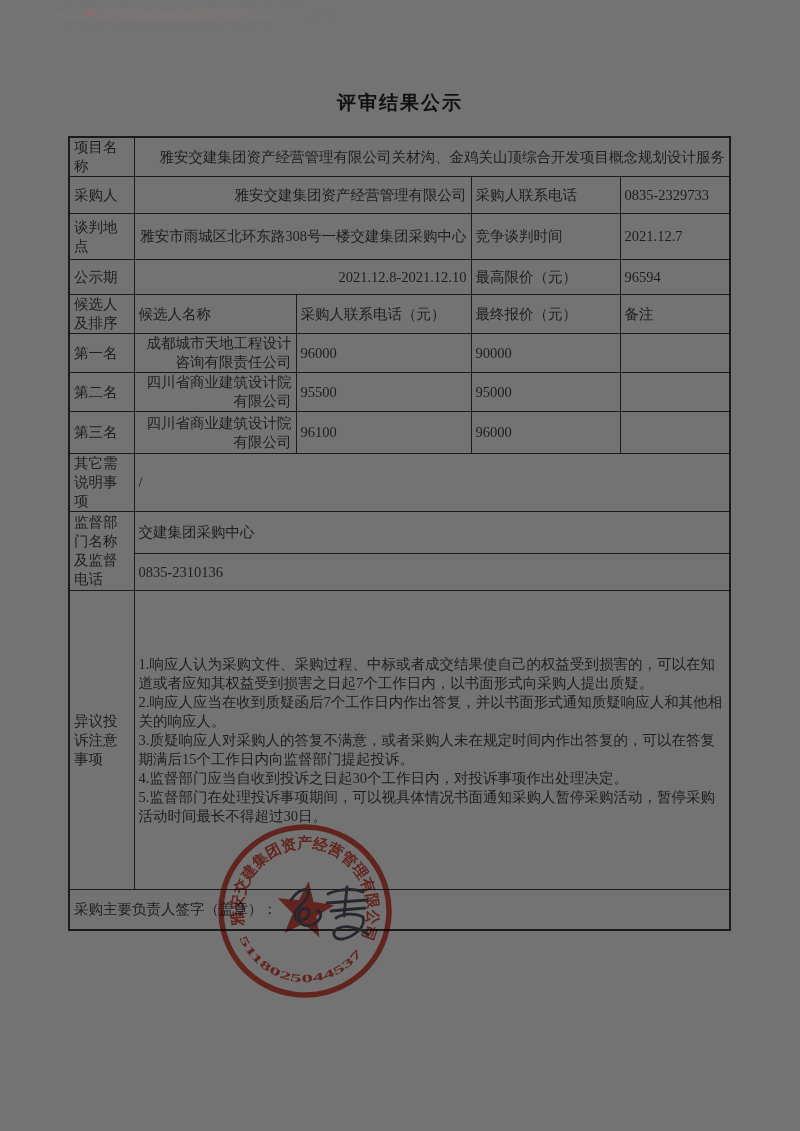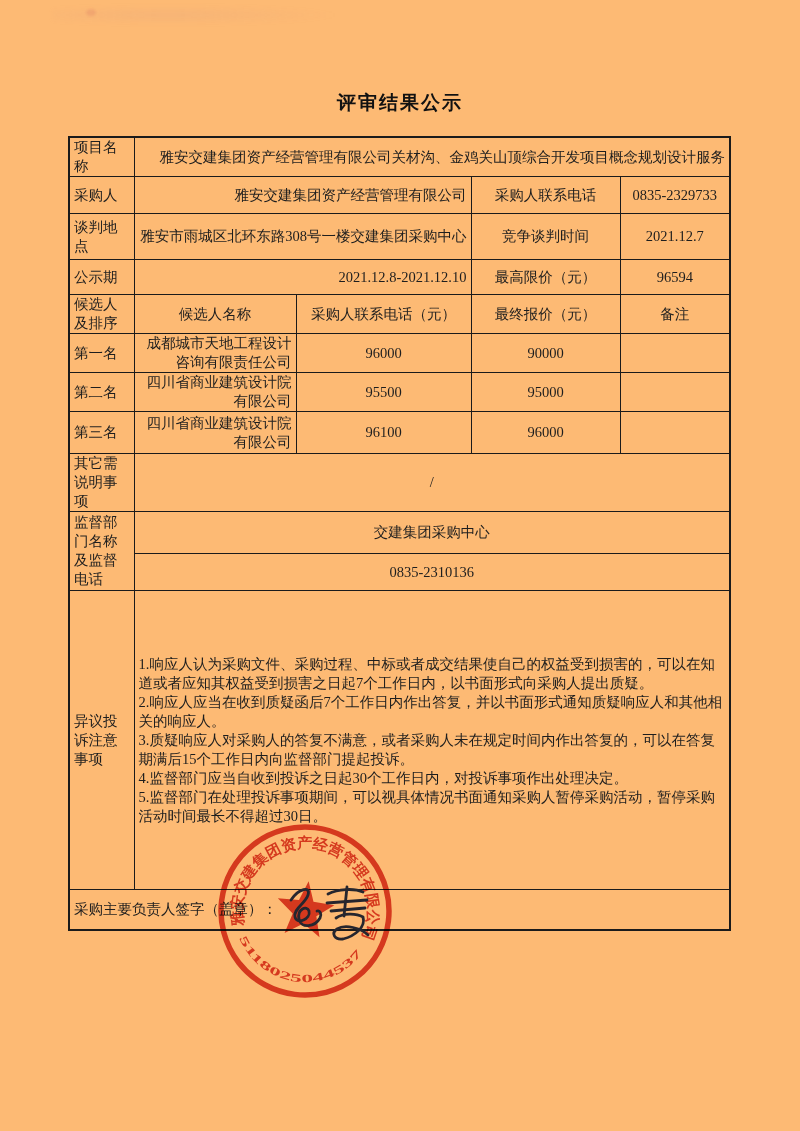--- a/index.html
+++ b/index.html
@@ -1,17 +1,17 @@
 <!DOCTYPE html>
 <html><head>
 <meta charset="utf-8">
 <style>
   html,body{margin:0;padding:0;background:#ffffff;}
   .page{
-    position:relative;width:800px;height:1131px;background:#fdba74;overflow:hidden;
+    position:relative;width:800px;height:1131px;background:#737373;overflow:hidden;
     font-family:"Liberation Serif","DejaVu Serif",serif;color:#1e1e1e;
   }
   .smudge{
     position:absolute;left:52px;top:5px;width:290px;height:20px;
     background:radial-gradient(ellipse at 40% 50%, rgba(200,140,140,.12), rgba(200,140,140,0) 70%);
     filter:blur(2px);
   }
   .speck{
     position:absolute;left:86px;top:9px;width:10px;height:7px;border-radius:50%;
     background:rgba(205,95,90,.18);filter:blur(1px);
@@ -25,21 +25,21 @@
     position:absolute;left:68px;top:136px;width:661px;
     border-collapse:collapse;table-layout:fixed;
     border:2px solid #1b1b1b;
     padding-left:23px;
   }
   table.doc-table td{
     border:1.6px solid #1b1b1b;vertical-align:middle;
     font-size:14.5px;line-height:19px;padding:0 4px;overflow:hidden;
   }
   td.lbl{font-size:14px;padding:0 2px 0 3px;letter-spacing:0;}
-  td.ctr{text-align:center;padding:0 2px;}
+  td.ctr{padding:0 2px;}
   td.val{text-align:right;}
   td.project-val{padding:0 16px 0 4px;text-indent:1em;}
   td.obj{
     font-size:14.4px;line-height:19px;padding:0 26px 0 8px;vertical-align:middle;
   }
   td.obj .obj-item{margin:0;}
   td.sign-row{padding:0 0 0 4px;font-size:14.5px;}
   
   tr.h38{height:38px}tr.h43{height:37px}tr.h46{height:46px}tr.h35{height:35px}
   tr.h39{height:39px}tr.h42{height:42px}tr.h299{height:299px}tr.h40{height:40px}

